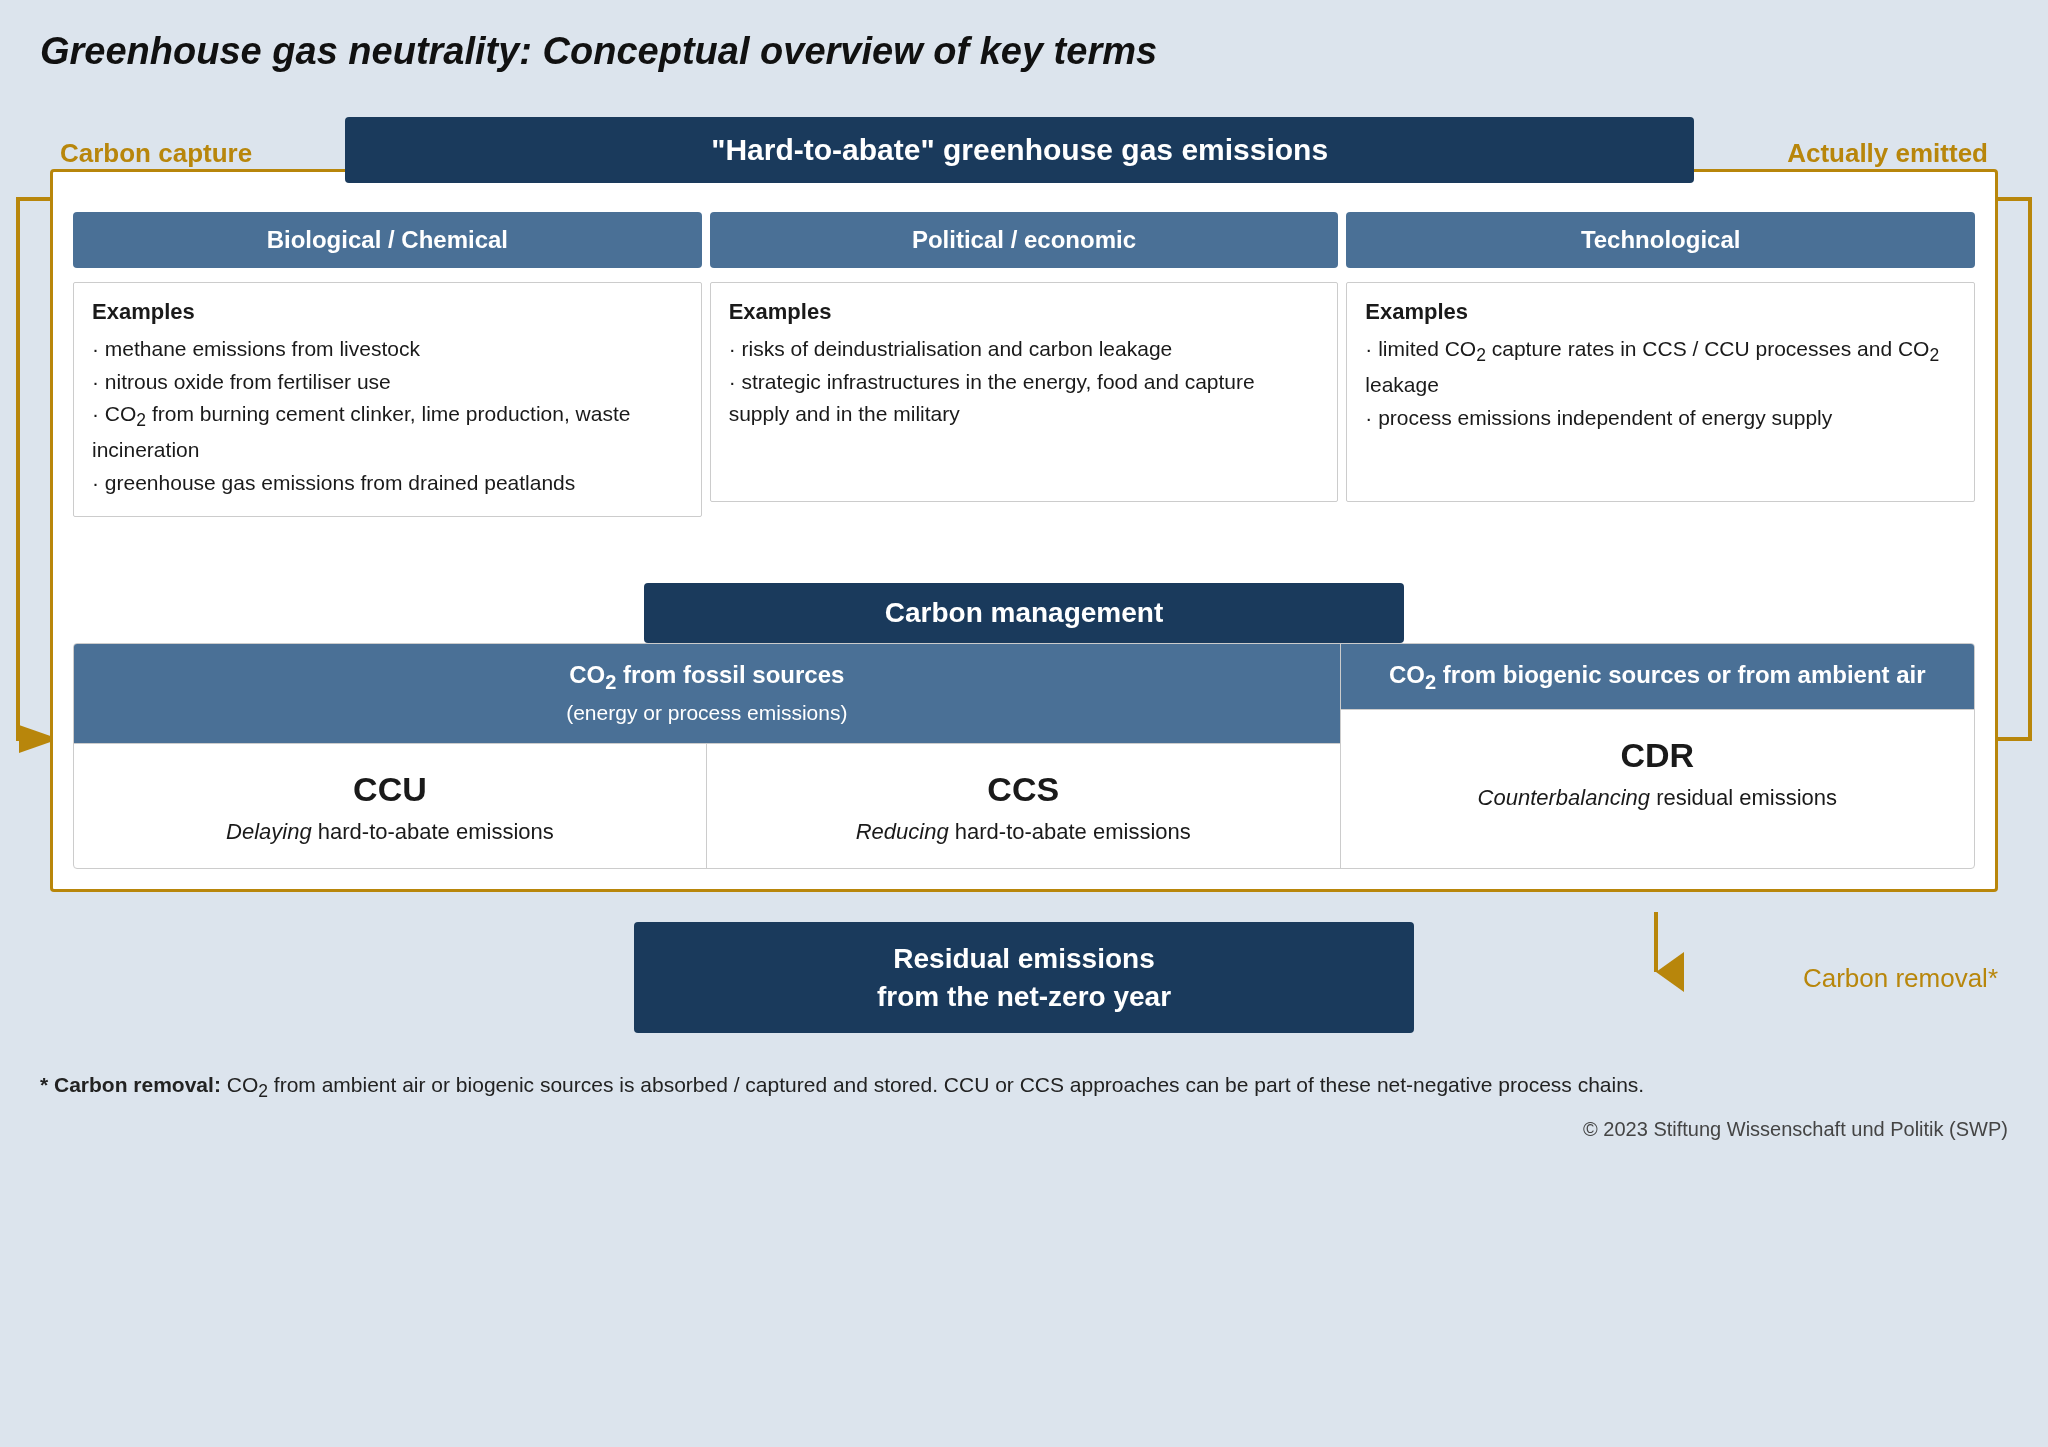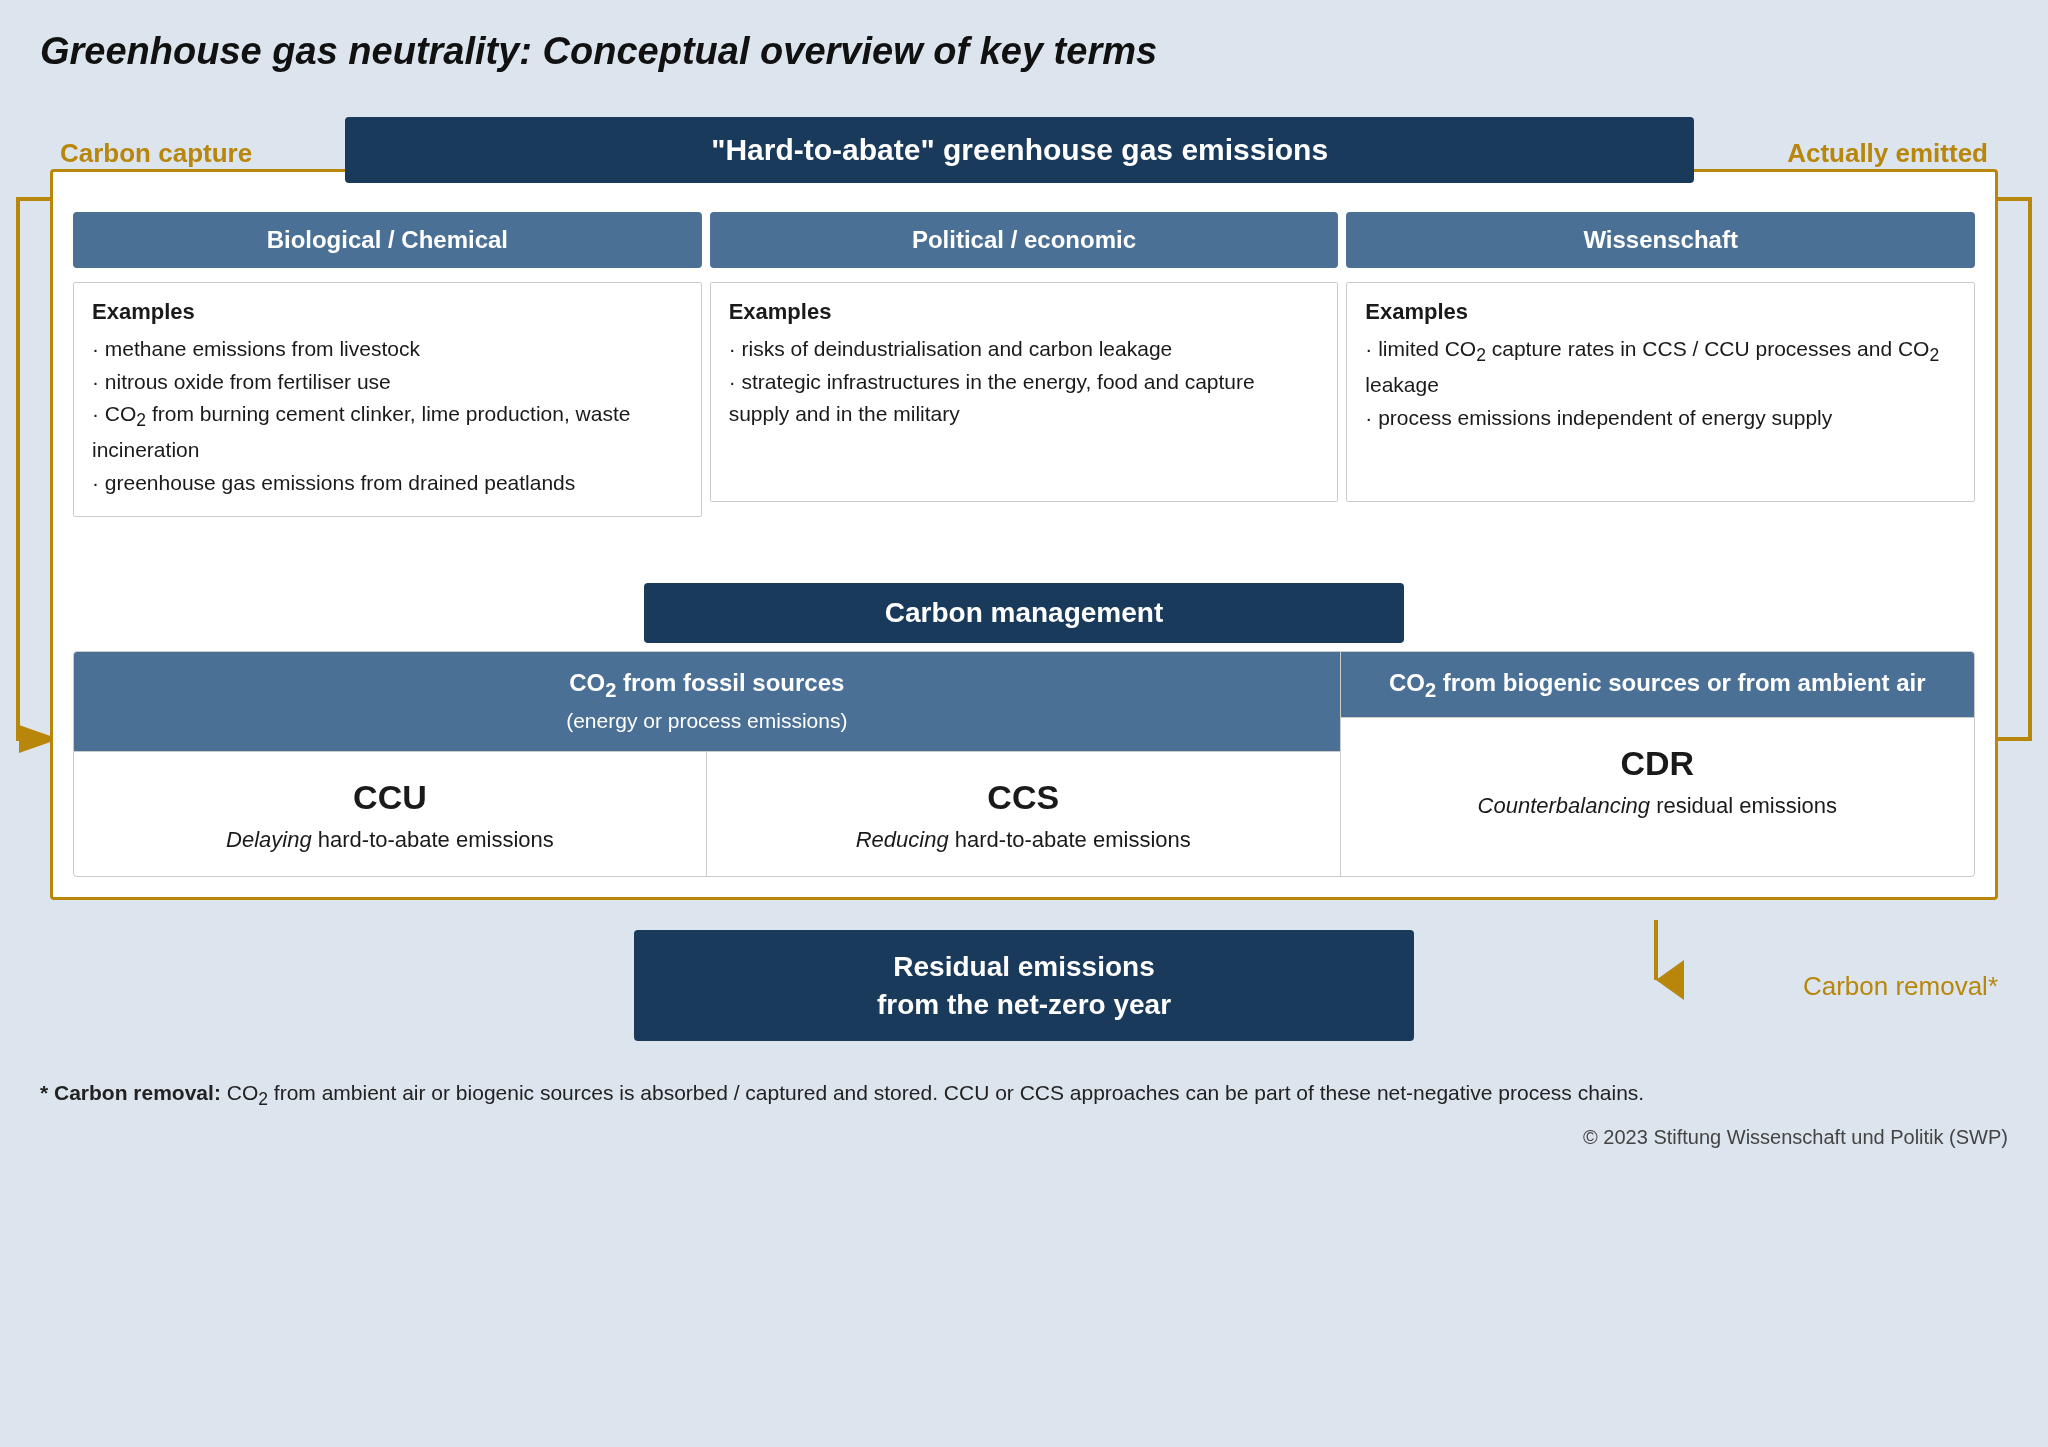--- a/index.html
+++ b/index.html
@@ -287,32 +287,32 @@
           <div class="col-content">
             <div class="examples-label">Examples</div>
             <ul class="examples-list">
               <li>risks of deindustrialisation and carbon leakage</li>
               <li>strategic infrastructures in the energy, food and capture supply and in the military</li>
             </ul>
           </div>
         </div>
 
         <div>
-          <div class="col-header">Wissenschaft</div>
+          <div class="col-header">Technological</div>
           <div class="col-content">
             <div class="examples-label">Examples</div>
             <ul class="examples-list">
               <li>limited CO<sub>2</sub> capture rates in CCS / CCU processes and CO<sub>2</sub> leakage</li>
               <li>process emissions independent of energy supply</li>
             </ul>
           </div>
         </div>
       </div>
 
-      <div style="display:flex; justify-content:center; margin-top: 30px; margin-bottom: 8px;">
+      <div style="display:flex; justify-content:center; margin-top: 30px; margin-bottom: 0;">
         <div class="carbon-mgmt-header">Carbon management</div>
       </div>
 
       <div class="bottom-section" style="margin-top: 0;">
         <div class="columns-bottom">
 
           <div class="col-left-bottom">
             <div class="bottom-col-header">
               CO<sub>2</sub> from fossil sources<br>
               <span class="sub">(energy or process emissions)</span>

